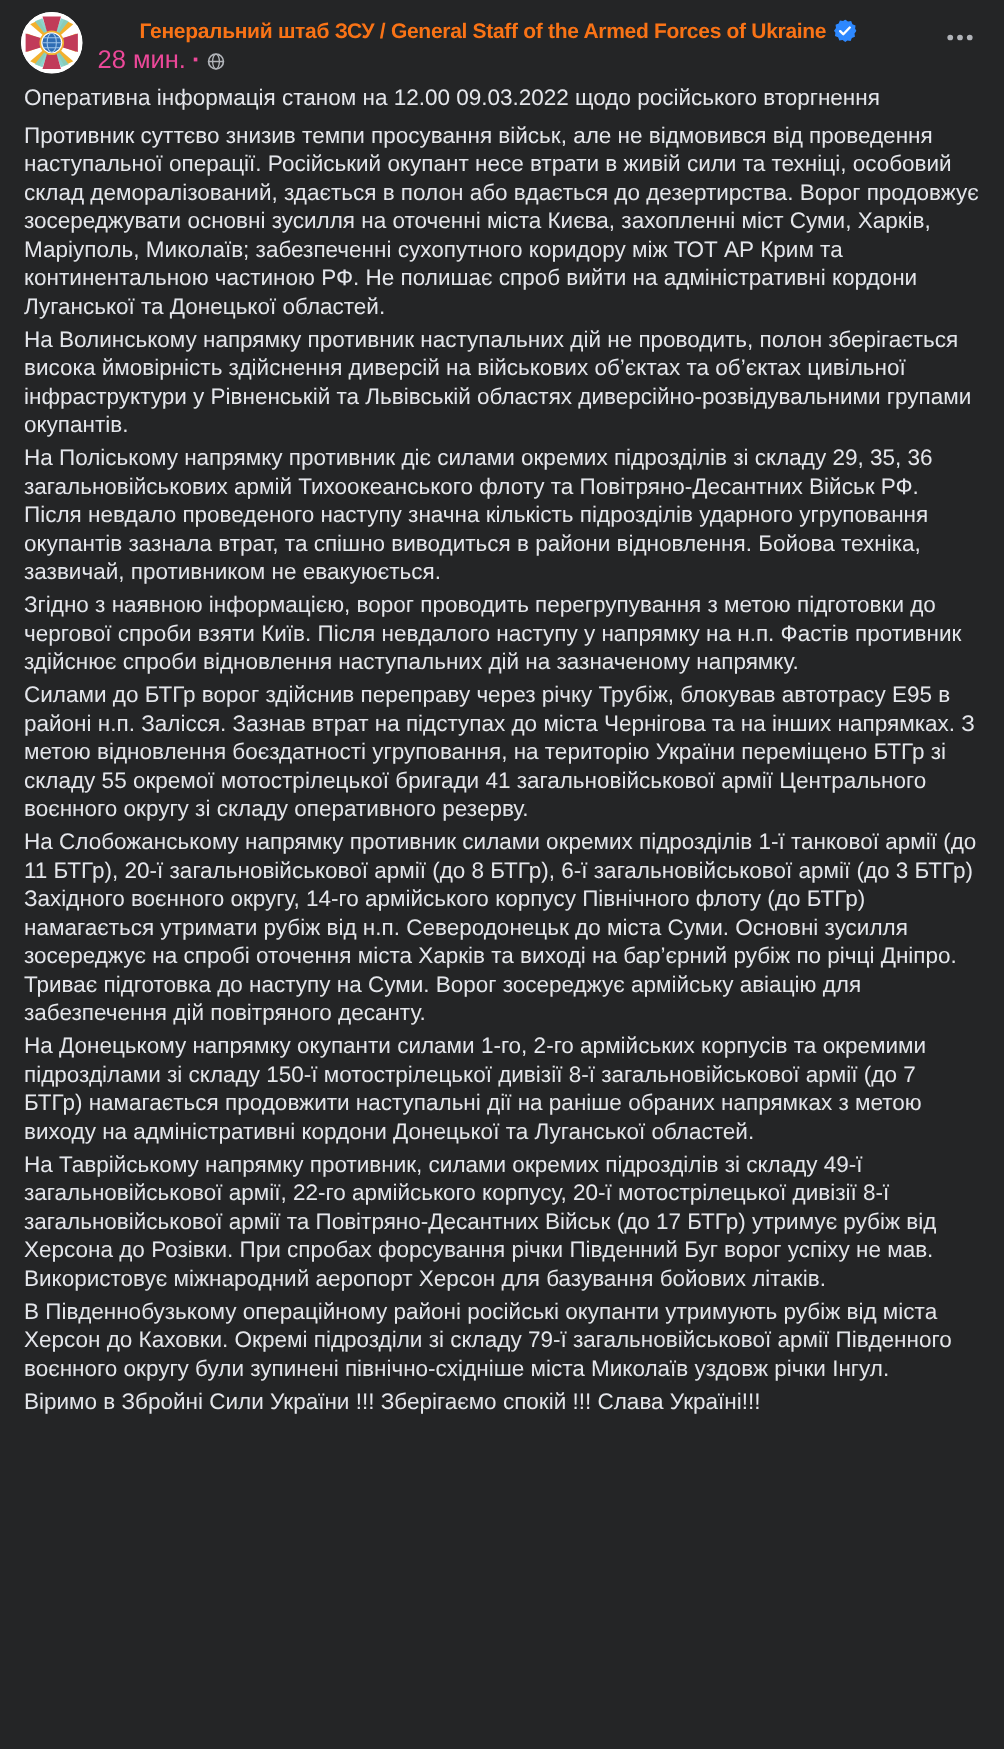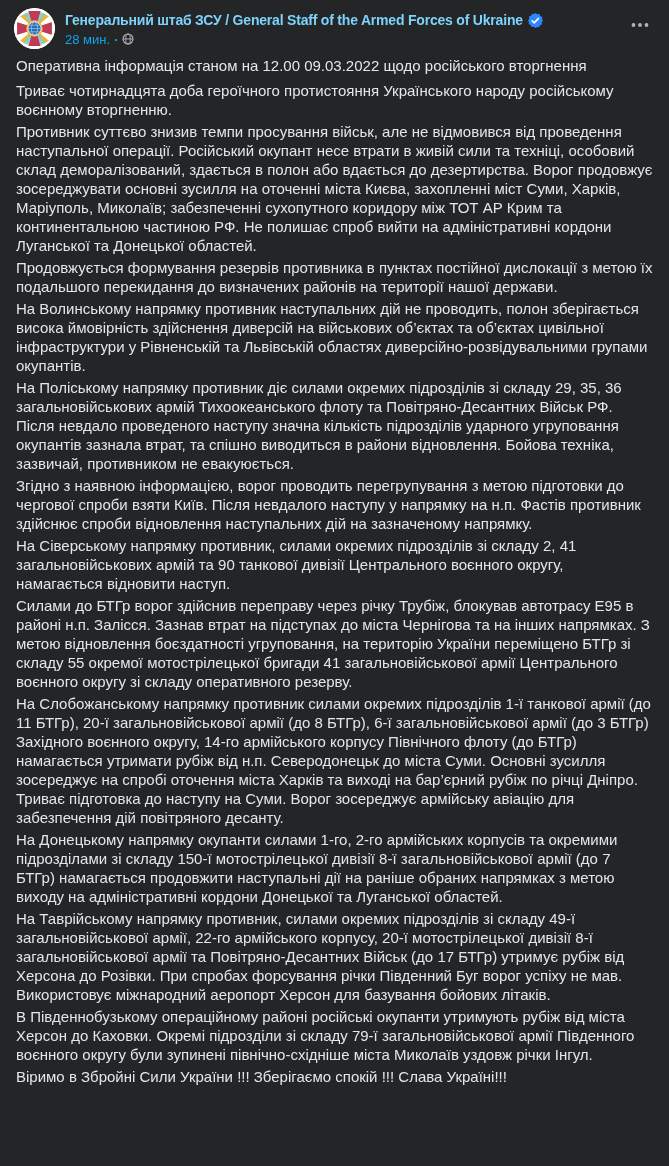--- a/index.html
+++ b/index.html
@@ -25,32 +25,33 @@
     border-radius: 50%;
     flex: none;
     background: #ffffff;
     overflow: hidden;
     cursor: pointer;
   }
   .avatar svg { display: block; width: 41px; height: 41px; }
   .header-info { margin-left: 10px; padding-top: 3px; min-width: 0; }
   .title-row { display: flex; align-items: center; gap: 5px; white-space: nowrap; }
   .page-name {
-    color: #7dd3fc;
+    color: #f97316;
     font-size: 14px;
     font-weight: 700;
     letter-spacing: -0.2px;
     line-height: 18px;
     cursor: pointer;
+    margin-left: 28px;
   }
   .verified-badge { width: 15px; height: 15px; flex: none; margin-top: 1px; }
   .meta-row {
-    display: flex; align-items: flex-start; gap: 4px;
-    color: #0ea5e9;
-    font-size: 13px;
+    display: flex; align-items: center; gap: 4px;
+    color: #ec4899;
+    font-size: 17px;
     line-height: 16px;
     margin-top: 3px;
   }
   .meta-row .timestamp { cursor: pointer; }
   .meta-row .dot-sep { font-weight: 700; }
   .globe-icon { width: 12px; height: 12px; display: block; margin-top: 1px; }
 
   .more-button {
     position: absolute;
     right: 12px; top: 10px;
@@ -141,27 +142,24 @@
       <svg width="20" height="20" viewBox="0 0 20 20">
         <circle cx="3.5" cy="10" r="1.9" fill="#b0b3b8"></circle>
         <circle cx="10" cy="10" r="1.9" fill="#b0b3b8"></circle>
         <circle cx="16.5" cy="10" r="1.9" fill="#b0b3b8"></circle>
       </svg>
     </div>
   </div>
 
   <div class="post-body">
     <p class="headline">Оперативна інформація станом на 12.00 09.03.2022 щодо російського вторгнення</p>
-    <p>Триває чотирнадцята доба героїчного протистояння Українського народу російському воєнному вторгненню.</p>
     <p>Противник суттєво знизив темпи просування військ, але не відмовився від проведення наступальної операції. Російський окупант несе втрати в живій сили та техніці, особовий склад деморалізований, здається в полон або вдається до дезертирства. Ворог продовжує зосереджувати основні зусилля на оточенні міста Києва, захопленні міст Суми, Харків, Маріуполь, Миколаїв; забезпеченні сухопутного коридору між ТОТ АР Крим та континентальною частиною РФ. Не полишає спроб вийти на адміністративні кордони Луганської та Донецької областей.</p>
-    <p>Продовжується формування резервів противника в пунктах постійної дислокації з метою їх подальшого перекидання до визначених районів на території нашої держави.</p>
     <p>На Волинському напрямку противник наступальних дій не проводить, полон зберігається висока ймовірність здійснення диверсій на військових об’єктах та об’єктах цивільної інфраструктури у Рівненській та Львівській областях диверсійно-розвідувальними групами окупантів.</p>
     <p>На Поліському напрямку противник діє силами окремих підрозділів зі складу 29, 35, 36 загальновійськових армій Тихоокеанського флоту та Повітряно-Десантних Військ РФ.  Після невдало проведеного наступу значна кількість підрозділів ударного угруповання окупантів зазнала втрат, та спішно виводиться в райони відновлення. Бойова техніка, зазвичай, противником не евакуюється.</p>
     <p>Згідно з наявною інформацією, ворог проводить перегрупування з метою підготовки до чергової спроби взяти Київ. Після невдалого наступу у напрямку на н.п. Фастів противник здійснює спроби відновлення наступальних дій на зазначеному напрямку.</p>
-    <p>На Сіверському напрямку противник, силами окремих підрозділів зі складу 2, 41 загальновійськових армій та 90 танкової дивізії  Центрального воєнного округу, намагається відновити наступ.</p>
     <p>Силами до БТГр ворог здійснив переправу через річку Трубіж, блокував автотрасу Е95 в районі н.п. Залісся. Зазнав втрат на підступах до міста Чернігова та на інших напрямках. З метою відновлення боєздатності угруповання, на територію України переміщено БТГр зі складу 55 окремої мотострілецької бригади 41 загальновійськової армії Центрального воєнного округу зі складу оперативного резерву.</p>
     <p>На Слобожанському напрямку противник силами окремих підрозділів 1-ї танкової армії (до 11 БТГр), 20-ї  загальновійськової армії (до 8 БТГр), 6-ї  загальновійськової армії (до 3 БТГр) Західного воєнного округу, 14-го армійського корпусу Північного флоту (до БТГр) намагається утримати рубіж від н.п. Северодонецьк до міста Суми. Основні зусилля зосереджує на спробі оточення міста Харків та виході на бар’єрний рубіж по річці Дніпро. Триває підготовка до наступу на Суми. Ворог зосереджує армійську авіацію для забезпечення дій повітряного десанту.</p>
     <p>На Донецькому напрямку окупанти силами 1-го, 2-го армійських корпусів та окремими підрозділами зі складу 150-ї  мотострілецької дивізії 8-ї  загальновійськової армії (до 7 БТГр) намагається продовжити наступальні дії на раніше обраних напрямках з метою виходу на адміністративні кордони Донецької та Луганської областей.</p>
     <p>На Таврійському напрямку противник, силами окремих підрозділів зі складу 49-ї загальновійськової армії, 22-го армійського корпусу, 20-ї  мотострілецької дивізії 8-ї загальновійськової армії та Повітряно-Десантних Військ (до 17 БТГр) утримує рубіж від Херсона до Розівки. При спробах форсування річки Південний Буг ворог успіху не мав. Використовує міжнародний аеропорт Херсон для базування бойових літаків.</p>
     <p>В Південнобузькому операційному районі російські окупанти утримують рубіж від міста Херсон до Каховки. Окремі підрозділи зі складу 79-ї  загальновійськової армії Південного воєнного округу були зупинені північно-східніше міста Миколаїв уздовж річки Інгул.</p>
     <p>Віримо в Збройні Сили України !!! Зберігаємо спокій !!! Слава Україні!!!</p>
   </div>
 
 </div>
 

